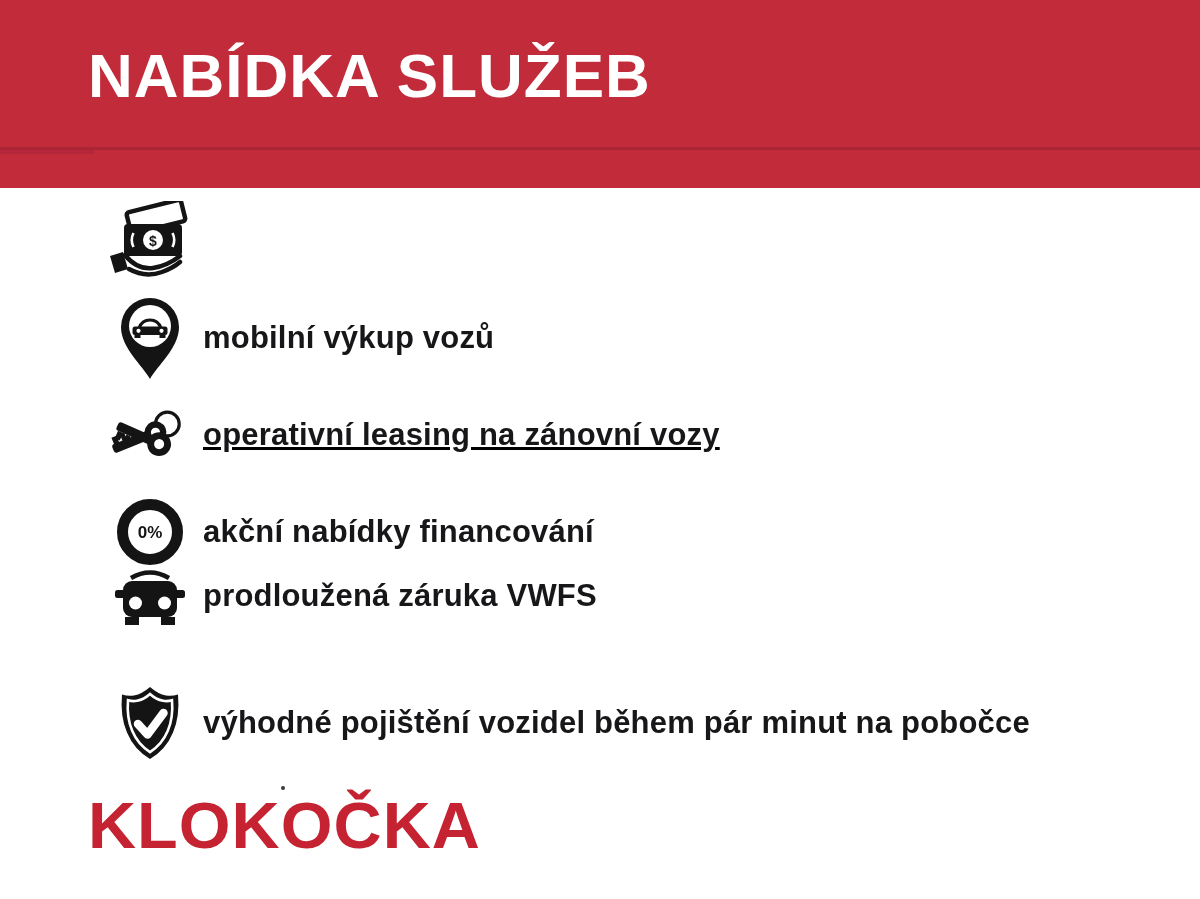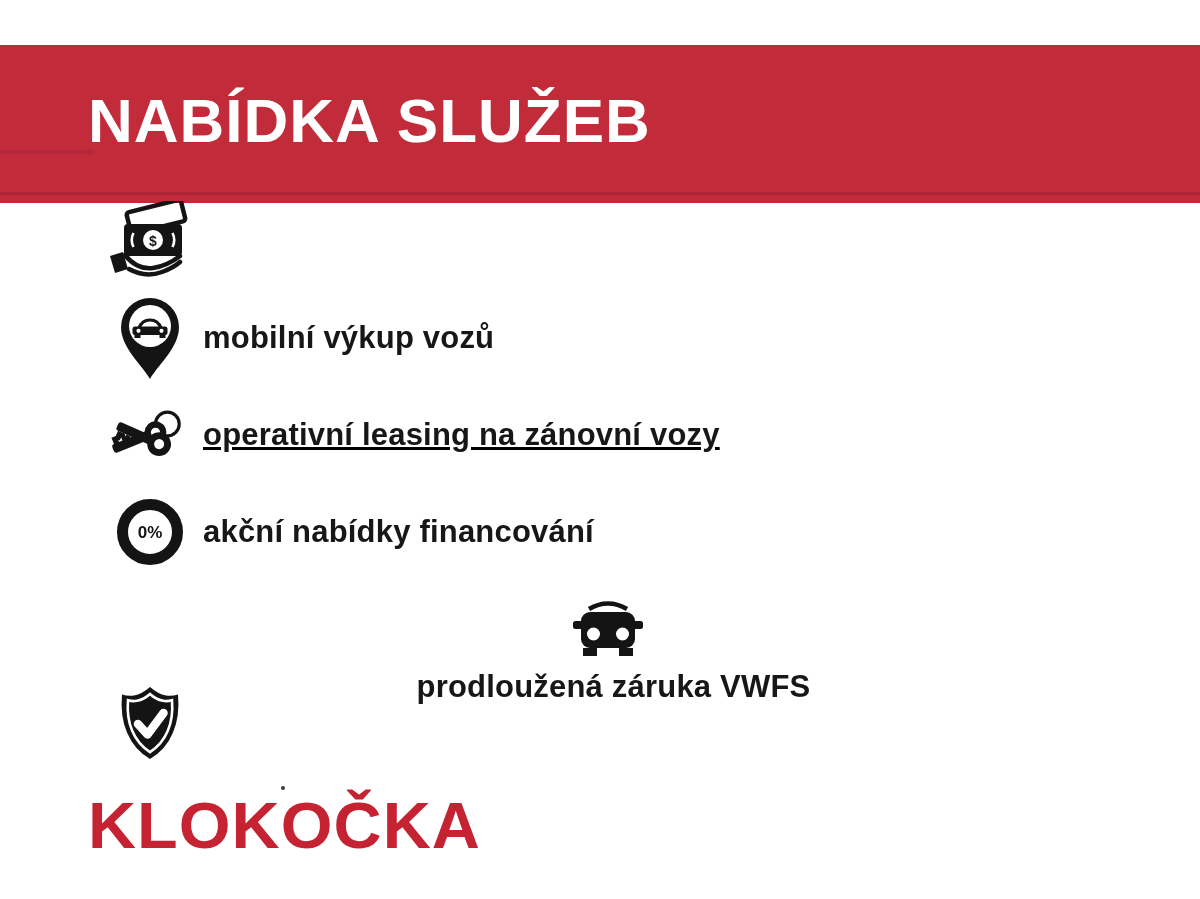--- a/index.html
+++ b/index.html
@@ -13,23 +13,22 @@
   body{
     font-family:"Liberation Sans", sans-serif;
     background:#ffffff;
     position:relative;
     overflow:hidden;
   }
   .page{position:absolute;inset:0;}
 
   
   .banner{
-    position:absolute;left:0;top:0;width:1200px;height:158px;
+    position:absolute;left:0;top:0;width:1200px;height:188px;
     background:var(--banner-red);
-    margin-top:45px;
   }
   .banner-edge{
     position:absolute;left:0;top:147px;width:1200px;height:3px;
     background:#ab2534;
   }
   .banner-tab{
     position:absolute;left:0;top:150px;width:94px;height:4px;
     background:#b4273a;
   }
   .banner h1{
@@ -51,21 +50,21 @@
   .icon-box{
     width:84px;height:84px;flex:0 0 84px;
     display:flex;align-items:center;justify-content:center;
   }
   .service .label{
     margin-left:11px;
     font-size:31px;font-weight:700;color:var(--ink);
     letter-spacing:0.2px;white-space:nowrap;
   }
   .s1{top:198px;} .s2{top:296px;} .s3{top:393px;text-decoration:underline;}
-  .s4{top:490px;} .s5{top:585px;flex-direction:column;} .s6{top:681px;}
+  .s4{top:490px;} .s5{top:554px;} .s6{top:681px;}
 
   
   .logo{
     position:absolute;left:88px;top:794px;
     font-size:64px;line-height:64px;font-weight:700;
     letter-spacing:1px;color:var(--logo-red);
     transform:scaleX(1.04);transform-origin:left center;
     white-space:nowrap;
   }
   .speck{
@@ -171,20 +170,21 @@
     </div>
 
     <div class="service s6">
       <div class="icon-box">
         <svg width="70" height="78" viewBox="0 0 70 78" aria-hidden="true">
           <path d="M35,3 q8,7 16,8.5 q6,1 12,-1 q2,22 -5,38 q-7,17 -23,26.5 q-16,-9.5 -23,-26.5 q-7,-16 -5,-38 q6,2 12,1 q8,-1.5 16,-8.5 z" fill="#141414"></path>
           <path d="M35,10 q6,5.5 13,6.8 q4.5,0.8 9,-0.6 q1.4,17.8 -4.2,30.6 q-5.6,13.5 -17.8,21.3 q-12.2,-7.8 -17.8,-21.3 q-5.6,-12.8 -4.2,-30.6 q4.5,1.4 9,0.6 q7,-1.3 13,-6.8 z" fill="none" stroke="#fff" stroke-width="2.6"></path>
           <path d="M23,40 l9.5,10.5 l16,-21.5" fill="none" stroke="#fff" stroke-width="8.5" stroke-linecap="round" stroke-linejoin="round"></path>
         </svg>
       </div>
+      <div class="label">výhodné pojištění vozidel během pár minut na pobočce</div>
     </div>
 
   </main>
 
   <footer>
     <div class="speck"></div>
     <div class="logo">KLOKOČKA</div>
   </footer>
 
 </div>

